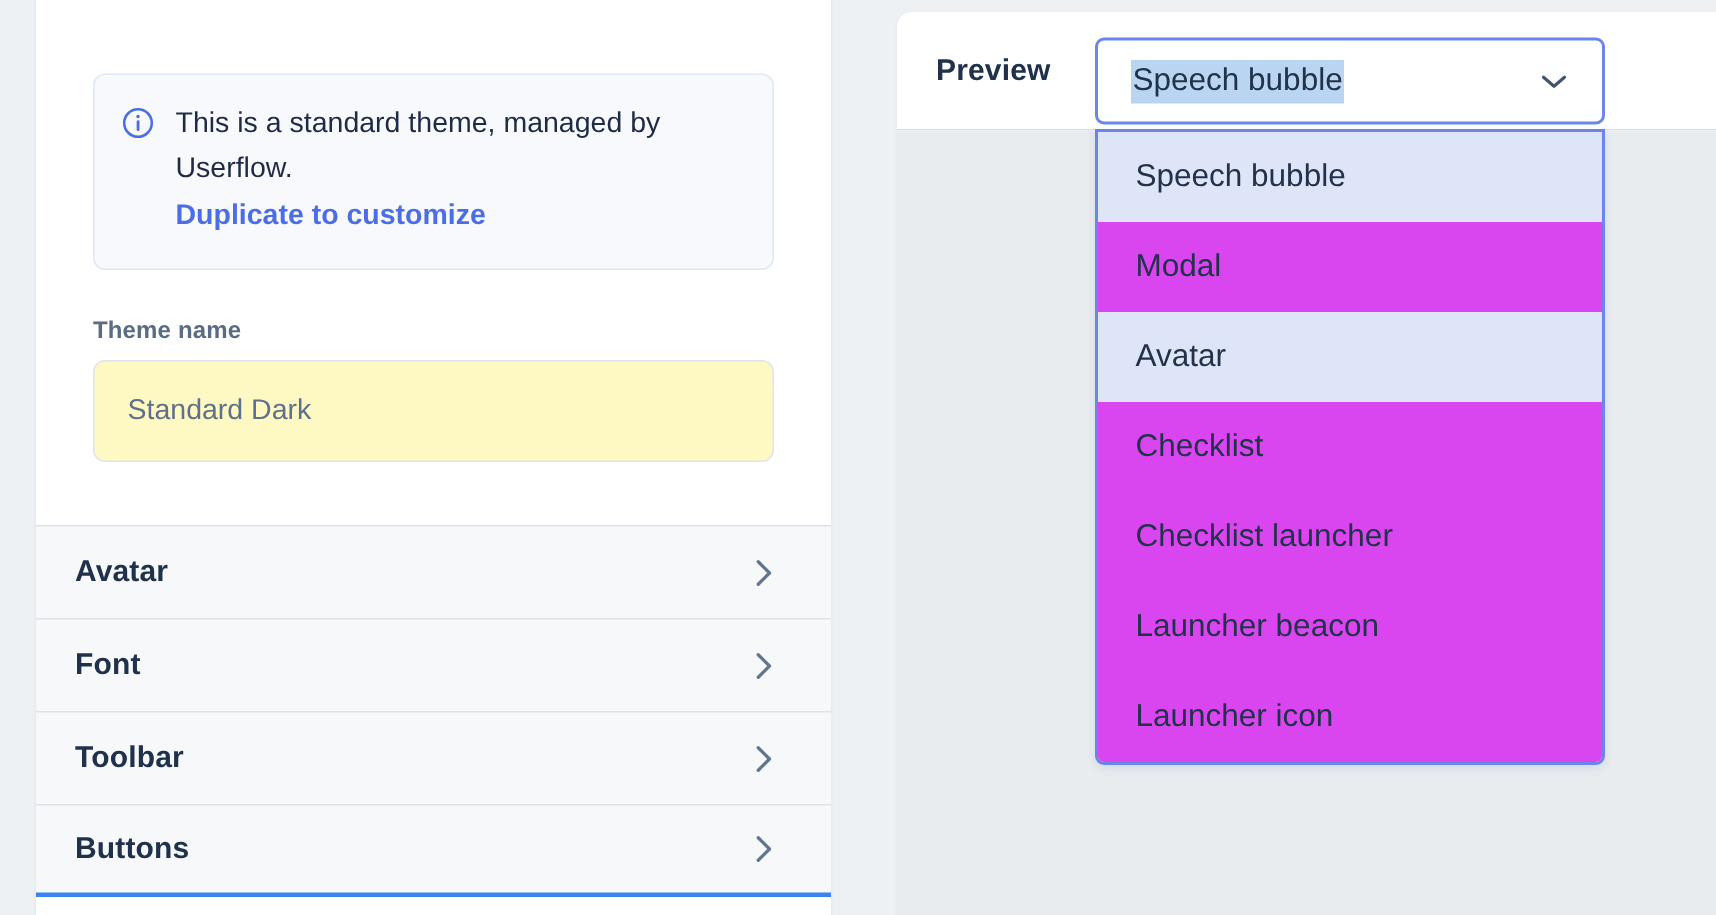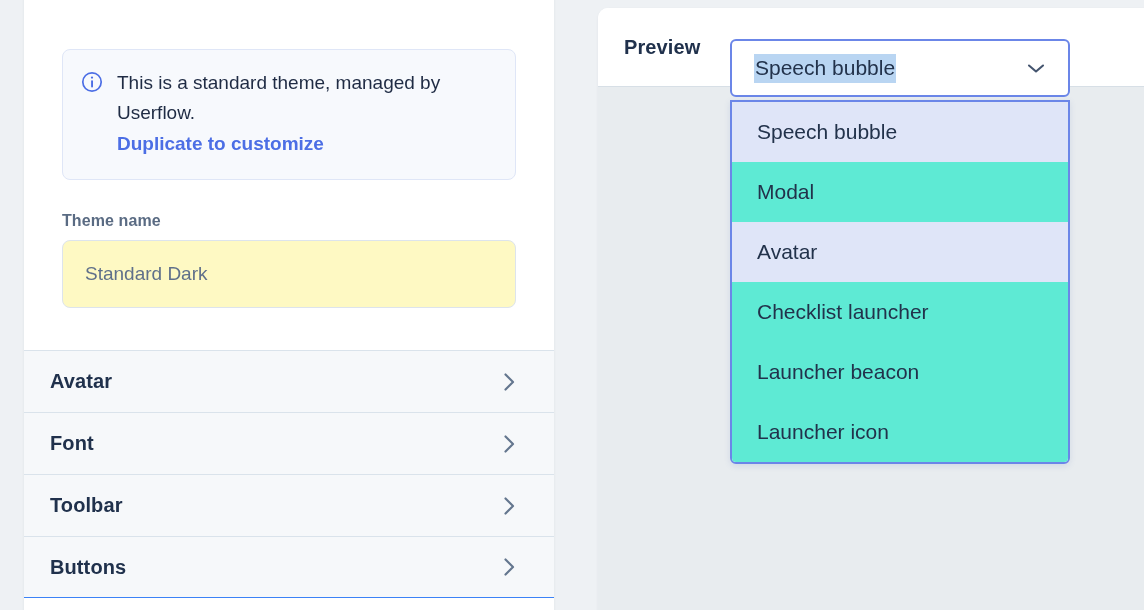--- a/index.html
+++ b/index.html
@@ -87,21 +87,21 @@
     position: relative;
     height: 62px;
     background: #f6f8fa;
     border-top: 1px solid #dae3eb;
     display: flex;
     align-items: center;
     justify-content: space-between;
     padding: 0 36px 0 26px;
     cursor: pointer;
   }
-  .accordion-row:last-child { border-bottom: 1px solid #3b82f6; }
+  .accordion-row:last-child { border-bottom: 3px solid #3b82f6; }
   .accordion-label {
     font-size: 20px;
     font-weight: 700;
     color: #20314c;
     letter-spacing: 0.1px;
   }
   .chev-right { width: 16px; height: 26px; }
 
   
   .right-panel {
@@ -132,21 +132,21 @@
   .preview-body {
     position: absolute;
     left: 0; top: 79px;
     width: 560px; height: 537px;
     background: #e8ecef;
   }
 
   
   .select-wrap {
     position: absolute;
-    left: 132px; top: 31px;
+    left: 132px; top: 17px;
     width: 340px;
     z-index: 20;
   }
   .select-box {
     position: relative;
     height: 58px;
     background: #ffffff;
     border: 2px solid #6b86e8;
     border-radius: 6px;
     display: flex;
@@ -179,21 +179,21 @@
     overflow: hidden;
   }
   .option {
     height: 60px;
     display: flex;
     align-items: center;
     padding-left: 25px;
     font-size: 21px;
     color: #22324b;
     cursor: pointer;
-    background: #5eead4;
+    background: #d946ef;
   }
   .option.hl { background: #dfe5f8; }
 
   
   .left-sliver {
     position: absolute;
     left: 0; top: 0;
     width: 24px; height: 610px;
     background: #eef1f4;
   }
@@ -277,20 +277,21 @@
           <svg width="20" height="14" viewBox="0 0 20 14" fill="none">
               <path d="M3 4.5L10 10.5 17 4.5" stroke="#44546e" stroke-width="2.1" stroke-linecap="round" stroke-linejoin="round"></path>
             </svg>
         </span>
       </div>
 
       <div class="dropdown">
         <div class="option hl">Speech bubble</div>
         <div class="option">Modal</div>
         <div class="option hl">Avatar</div>
+        <div class="option">Checklist</div>
         <div class="option">Checklist launcher</div>
         <div class="option">Launcher beacon</div>
         <div class="option">Launcher icon</div>
       </div>
     </div>
   </div>
 
 </div>
 
 </body></html>

